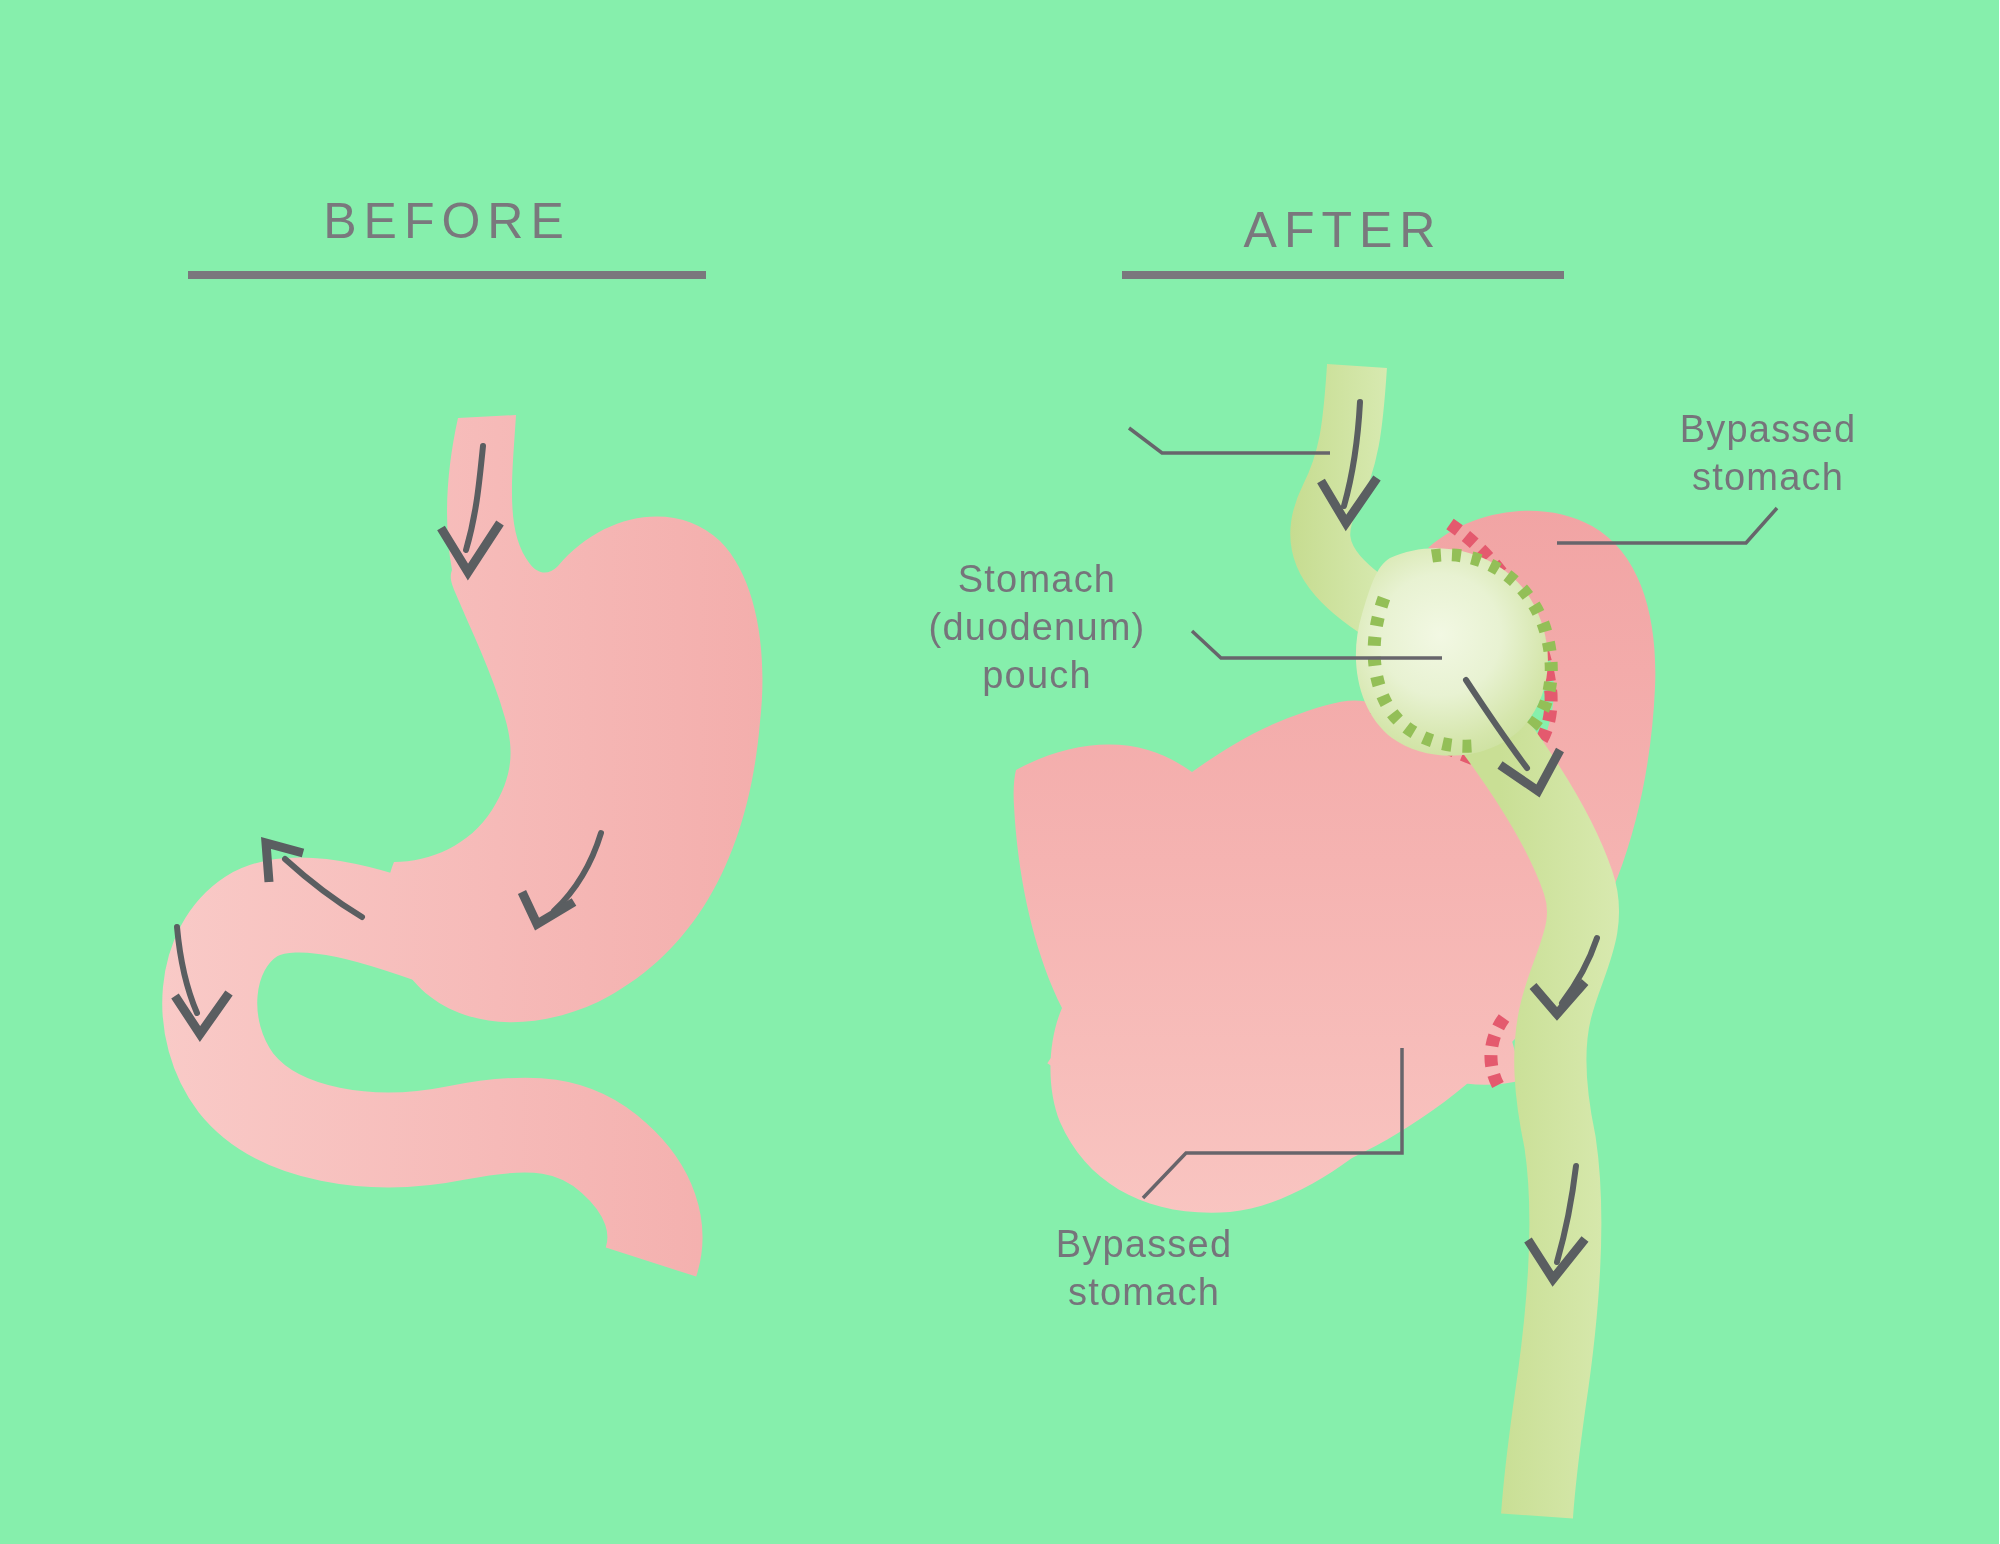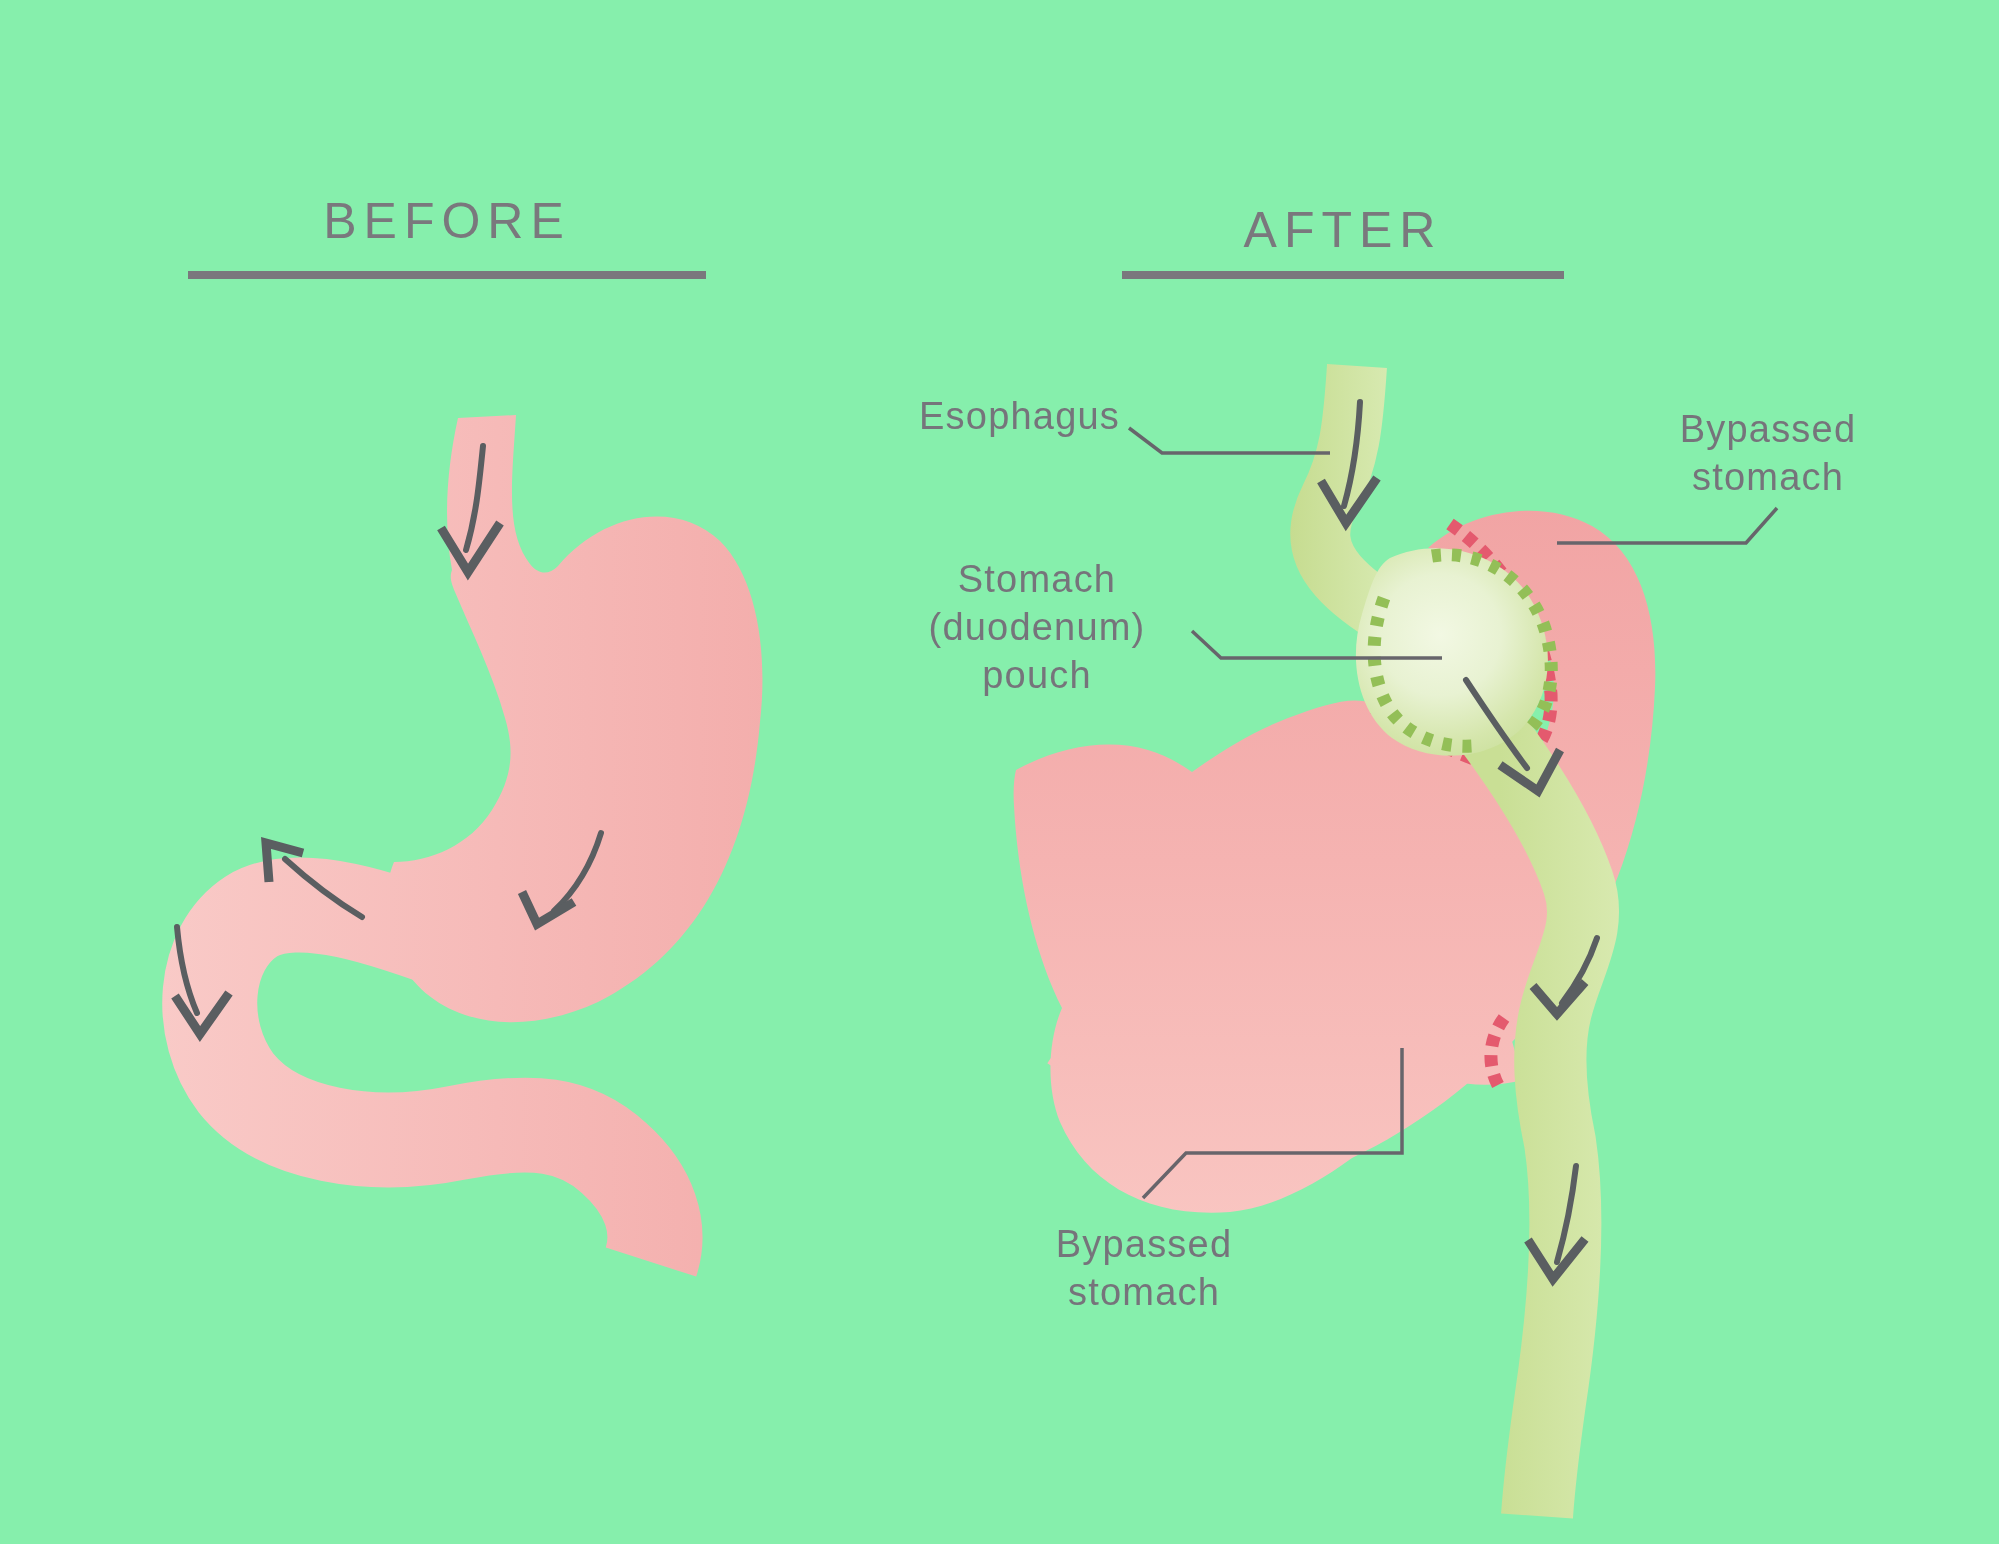--- a/index.html
+++ b/index.html
@@ -177,23 +177,20 @@
     <path class="leader" d="M 1192 631 L 1221 658 L 1442 658" stroke="#67656b"></path>
     <path class="leader" d="M 1402 1048 L 1402 1153 L 1186 1153 L 1143 1198" stroke="#67656b"></path>
   </svg>
 
   <div class="title" style="left:247px; top:196px;">BEFORE</div>
   <div class="title-rule" style="left:188px; top:271px; width:518px;"></div>
 
   <div class="title" style="left:1143px; top:181px;margin-top:24px;">AFTER</div>
   <div class="title-rule" style="left:1122px; top:271px; width:442px;"></div>
 
-  <div class="lbl right" style="left:840px; top:392px; width:280px;">
-    <span class="ln">Esophagus</span>
-  </div>
 
   <div class="lbl center" style="left:1648px; top:405px; width:240px;">
     <span class="ln">Bypassed</span>
     <span class="ln">stomach</span>
   </div>
 
   <div class="lbl center" style="left:887px; top:555px; width:300px;">
     <span class="ln">Stomach</span>
     <span class="ln">(duodenum) pouch</span>
   </div>

